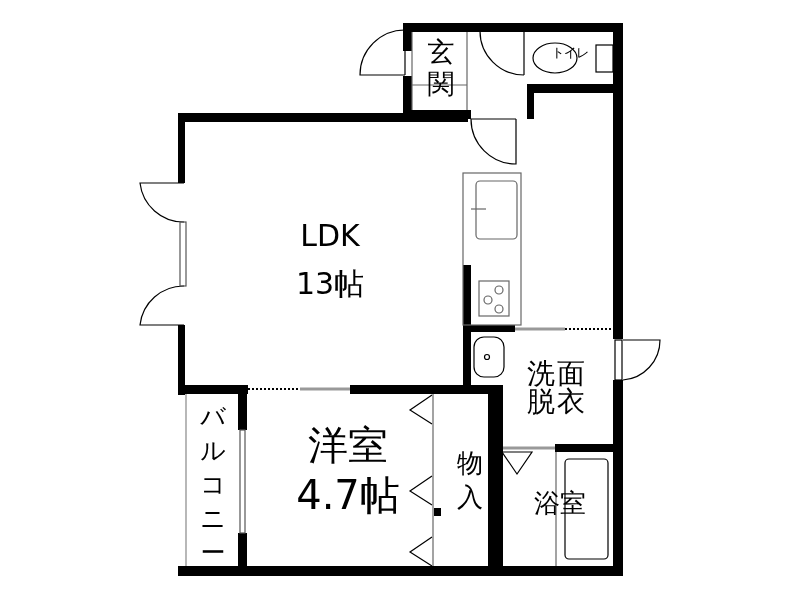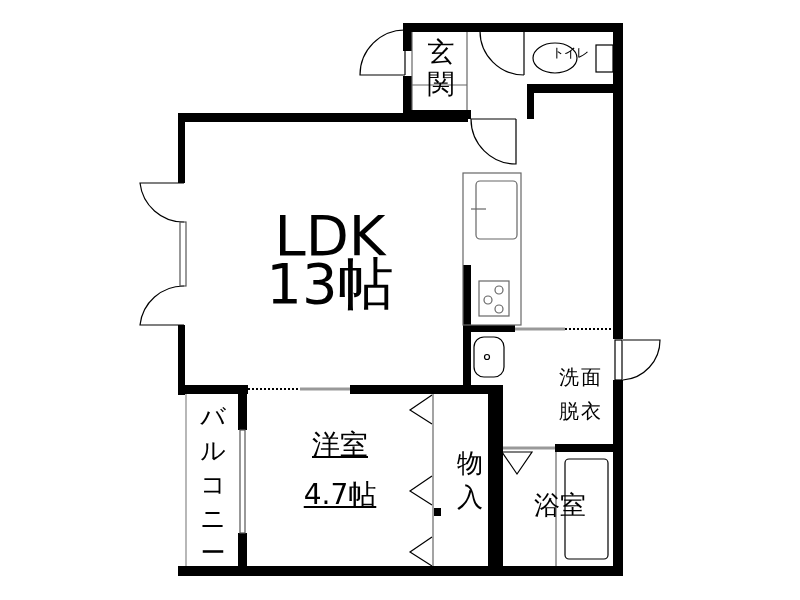--- a/index.html
+++ b/index.html
@@ -1,24 +1,24 @@
 <!DOCTYPE html>
 <html><head>
 <meta charset="utf-8">
 <style>
   html, body { margin: 0; padding: 0; background: #ffffff; }
   body { width: 800px; height: 600px; position: relative; overflow: hidden; font-family: "DejaVu Sans", sans-serif; }
   #plan { position: absolute; left: 0; top: 0; width: 800px; height: 600px; }
   .label { position: absolute; color: #000; text-align: center; line-height: 1.05; white-space: pre-line; }
-  .lbl-ldk { left: 240px; top: 212px; width: 180px; font-size: 56px; line-height: 48px; }
-  .lbl-yoshitsu { left: 260px; top: 420px; width: 160px; font-size: 28px; line-height: 50px; text-decoration: underline; }
+  .lbl-ldk { left: 240px; top: 212px; width: 180px; font-size: 30px; line-height: 48px; }
+  .lbl-yoshitsu { left: 268px; top: 420px; width: 160px; font-size: 40px; line-height: 50px; }
   .lbl-genkan { left: 418px; top: 36px; width: 46px; font-size: 27px; line-height: 32px; }
   .lbl-toilet { left: 530px; top: 40px; width: 80px; font-size: 13px; line-height: 26px; letter-spacing: -1px; }
-  .lbl-senmen { left: 536px; top: 360px; width: 90px; font-size: 20px; line-height: 34px; letter-spacing: 2px; }
-  .lbl-yokushitsu { left: 515px; top: 490px; width: 90px; font-size: 26px; line-height: 30px; }
+  .lbl-senmen { left: 512px; top: 360px; width: 90px; font-size: 28px; line-height: 28px; letter-spacing: 2px; }
+  .lbl-yokushitsu { left: 515px; top: 490px; width: 90px; font-size: 26px; line-height: 30px; font-family: Liberation Mono, monospace; }
   .lbl-mono { left: 448px; top: 446px; width: 44px; font-size: 26px; line-height: 34px; }
   .lbl-balcony { left: 190px; top: 400px; width: 46px; font-size: 25px; line-height: 34px; }
 </style>
 </head>
 <body>
 
 <svg id="plan" viewBox="0 0 800 600" xmlns="http://www.w3.org/2000/svg">
   <g fill="#000">
 
     <rect x="178" y="113" width="290" height="9"></rect>

